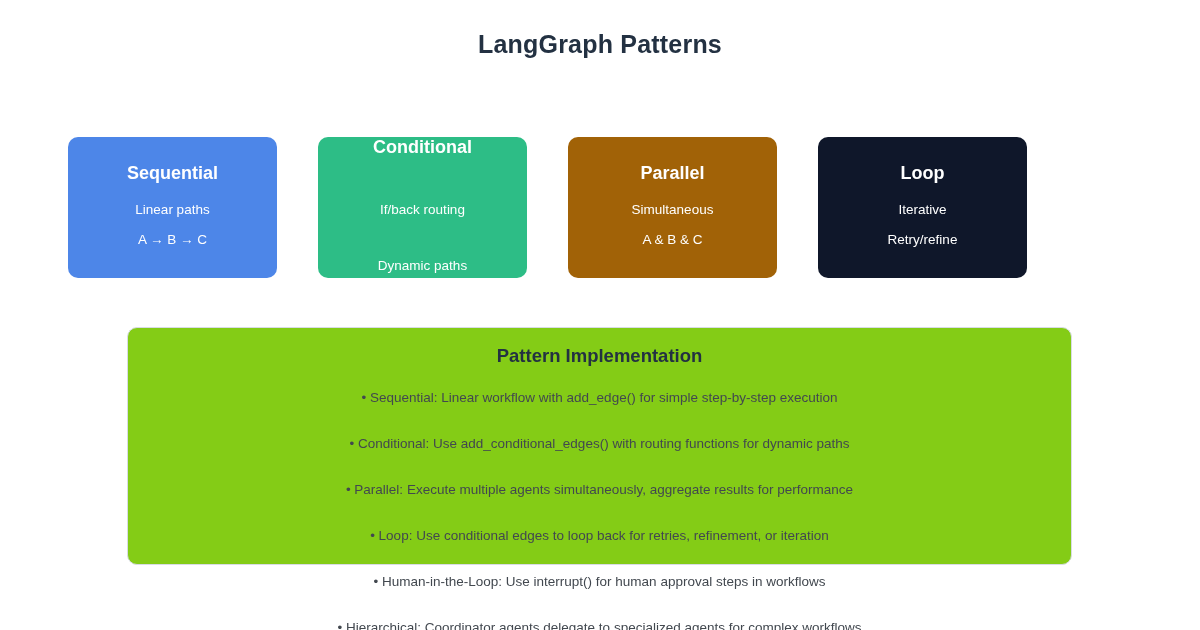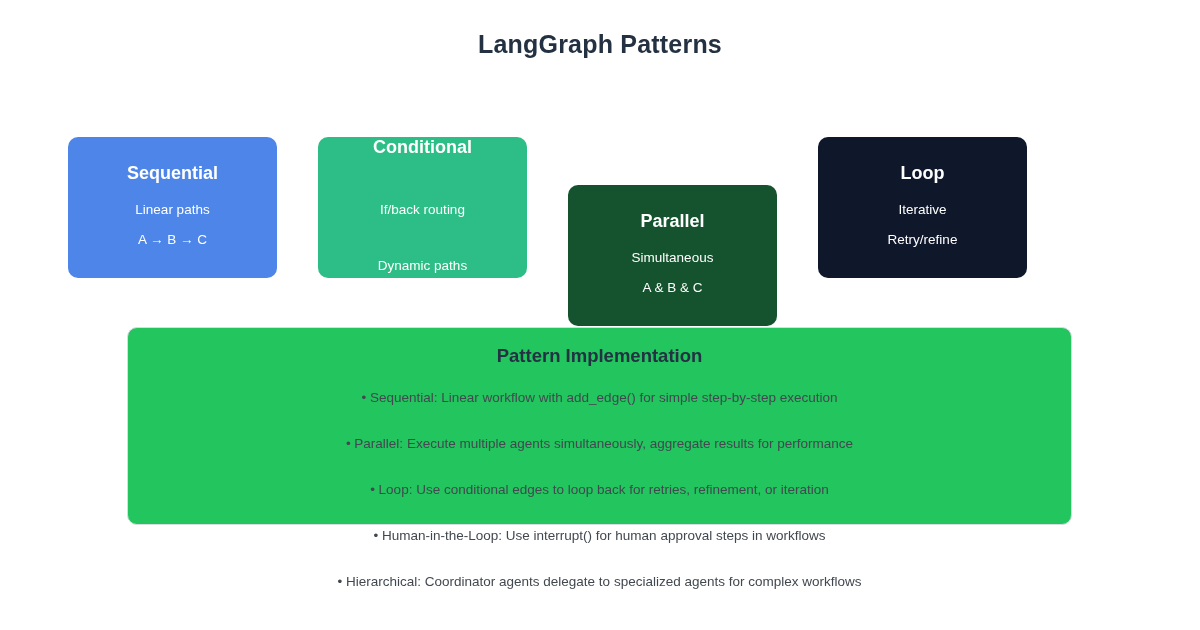--- a/index.html
+++ b/index.html
@@ -57,22 +57,22 @@
     line-height: 16px;
   }
   .card-line + .card-line {
     margin-top: 14px;
   }
   .impl-panel {
     position: absolute;
     left: 127px;
     top: 327px;
     width: 945px;
-    height: 198px;
-    background: #22c55e;
+    height: 238px;
+    background: #84cc16;
     border: 1px solid #d8dce4;
     border-radius: 10px;
     box-sizing: border-box;
     text-align: center;
   }
   .impl-title {
     margin-top: 17px;
     font-size: 18.5px;
     font-weight: bold;
     color: #233142;
@@ -102,38 +102,39 @@
       <div class="card-line">Linear paths</div>
       <div class="card-line">A → B → C</div>
     </div>
 
     <div class="pattern-card" style="background: rgb(45, 189, 134); justify-content: space-between;">
       <div class="card-title">Conditional</div>
       <div class="card-line">If/back routing</div>
       <div class="card-line">Dynamic paths</div>
     </div>
 
-    <div class="pattern-card" style="background: #14532d; margin-top: 48px;">
+    <div class="pattern-card" style="background: #a16207;">
       <div class="card-title">Parallel</div>
       <div class="card-line">Simultaneous</div>
       <div class="card-line">A &amp; B &amp; C</div>
     </div>
 
     <div class="pattern-card" style="background: #0f172a;">
       <div class="card-title">Loop</div>
       <div class="card-line">Iterative</div>
       <div class="card-line">Retry/refine</div>
     </div>
 
   </div>
 
   <div class="impl-panel">
     <div class="impl-title">Pattern Implementation</div>
     <div class="impl-bullets">
       <div class="impl-bullet">• Sequential: Linear workflow with add_edge() for simple step-by-step execution</div>
+      <div class="impl-bullet">• Conditional: Use add_conditional_edges() with routing functions for dynamic paths</div>
       <div class="impl-bullet">• Parallel: Execute multiple agents simultaneously, aggregate results for performance</div>
       <div class="impl-bullet">• Loop: Use conditional edges to loop back for retries, refinement, or iteration</div>
       <div class="impl-bullet">• Human-in-the-Loop: Use interrupt() for human approval steps in workflows</div>
       <div class="impl-bullet">• Hierarchical: Coordinator agents delegate to specialized agents for complex workflows</div>
     </div>
   </div>
 
 </div>
 
 </body></html>

